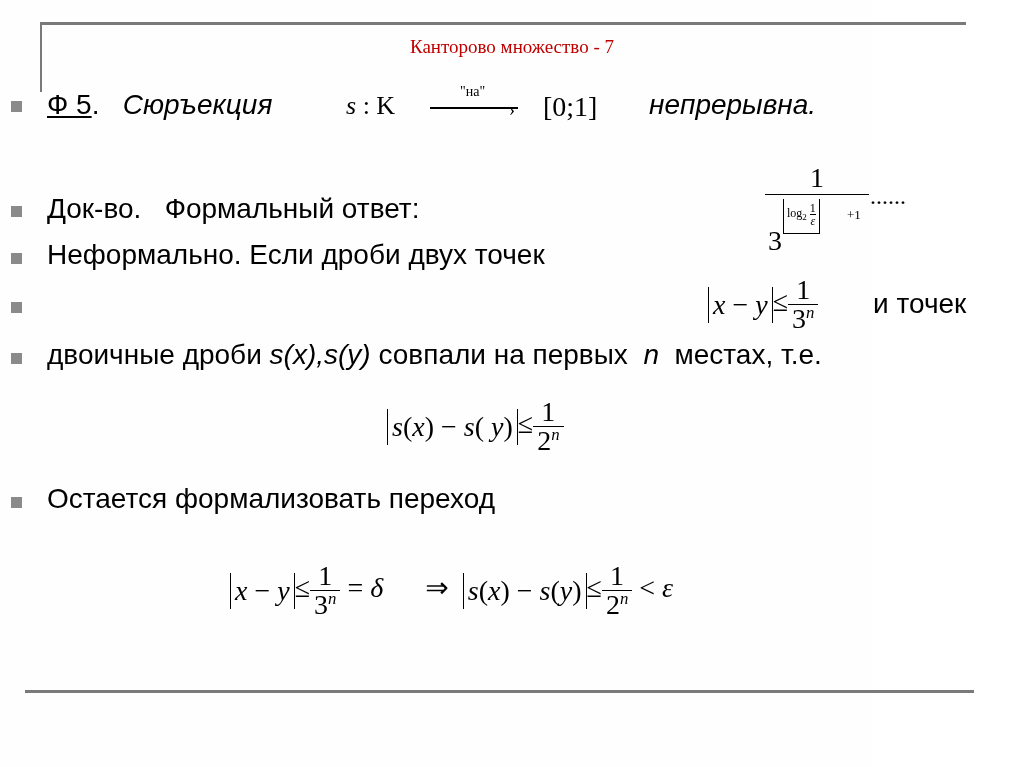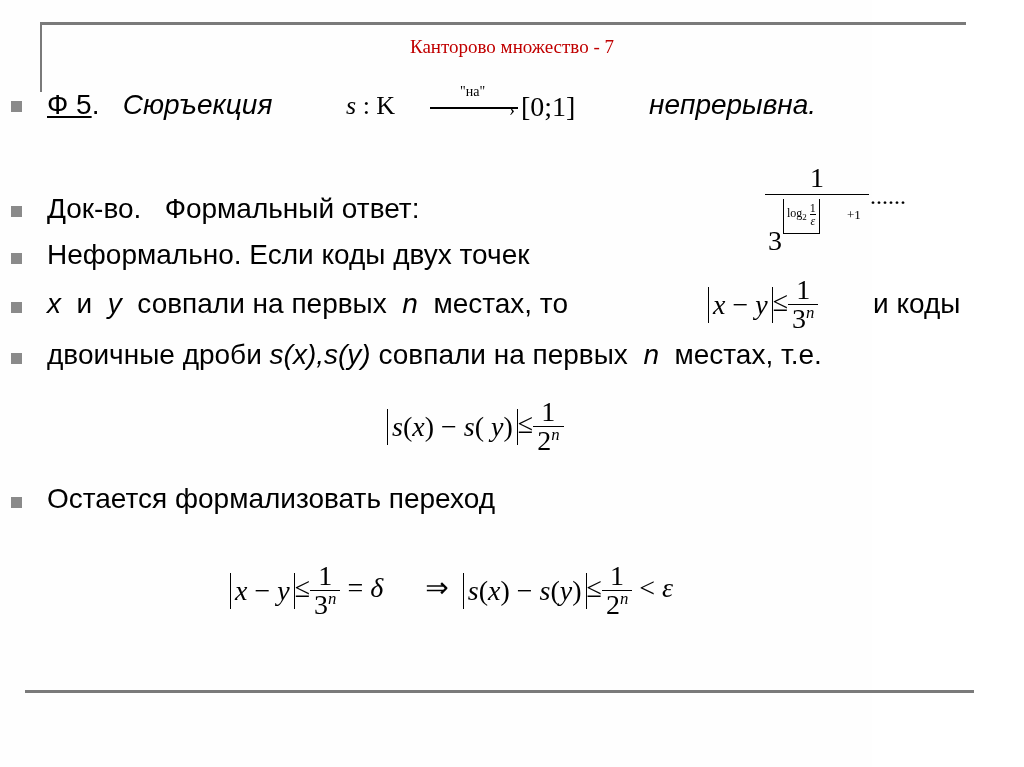--- a/index.html
+++ b/index.html
@@ -38,52 +38,44 @@
 
   <div class="bullet" style="top:101px;"></div>
   <div class="text" style="top:91px;">
     <span class="ul">Ф 5</span><span>.</span>&nbsp;&nbsp;
     <span class="it">Сюръекция</span>
   </div>
   <div class="math" style="left:346px; top:93px; font-size:26px;"><span class="it" style="font-style:italic">s</span> : K</div>
   <div style="position:absolute; left:460px; top:84px; font-family:'Liberation Serif',serif; font-size:14px;">"на"</div>
   <div style="position:absolute; left:430px; top:107px; width:88px; height:1.5px; background:#000;"></div>
   <div style="position:absolute; left:509px; top:100px; font-family:'Liberation Serif',serif; font-size:18px;">›</div>
-  <div class="math" style="left:521px; top:93px;">[0;1]</div>
+  <div class="math" style="left:543px; top:93px;">[0;1]</div>
   <div class="text it" style="left:641px; top:91px;margin-left:8px;">непрерывна.</div>
 
   <div class="bullet" style="top:206px;"></div>
   <div class="text" style="top:195px; white-space:pre;">Док-во.   Формальный ответ:</div>
   <div style="position:absolute; left:765px; top:162px; width:104px; text-align:center; font-family:'Liberation Serif',serif;">
     <div style="font-size:28px; height:32px;">1</div>
     <div style="border-top:1.5px solid #000; height:0;"></div>
     <div style="text-align:left; position:relative; height:60px;">
       <span style="position:absolute; left:3px; top:30px; font-size:28px;">3</span>
       <span style="position:absolute; left:18px; top:4px; font-size:12px; border-left:1px solid #000; border-right:1px solid #000; border-bottom:1px solid #000; padding:0 3px; height:34px; line-height:28px;">log<sub style="font-size:9px">2</sub> <span style="display:inline-block; vertical-align:middle; text-align:center; line-height:12px;"><span style="display:block">1</span><span style="display:block; border-top:1px solid #000;"><i>ε</i></span></span></span>
       <span style="position:absolute; left:82px; top:12px; font-size:13px;">+1</span>
     </div>
   </div>
   <div class="math" style="left:870px; top:184px; font-size:24px;">......</div>
 
   <div class="bullet" style="top:253px;"></div>
-  <div class="text" style="top:241px;">Неформально. Если коды двух точек</div>
+  <div class="text" style="top:241px;">Неформально. Если дроби двух точек</div>
 
   <div class="bullet" style="top:302px;"></div>
-  <div class="text" style="top:290px;">
-    <span class="it">x</span>&nbsp;
-    <span>и</span>&nbsp;
-    <span class="it">y</span>&nbsp;
-    <span>совпали на первых</span>&nbsp;
-    <span class="it">n</span>&nbsp;
-    <span>местах, то</span>
-  </div>
   <div class="math" style="left:708px; top:276px;">
     <span class="abs" style="display:inline-block; vertical-align:middle; line-height:36px;"><i>x</i> − <i>y</i></span>≤<span class="frac"><span class="num">1</span><span class="den">3<sup><i>n</i></sup></span></span>
   </div>
-  <div class="text" style="left:873px; top:290px;">и коды</div>
+  <div class="text" style="left:873px; top:290px;">и точек</div>
 
   <div class="bullet" style="top:353px;"></div>
   <div class="text" style="top:341px;">
     <span>двоичные дроби</span>
     <span class="it">s(x),s(y)</span>
     <span>совпали на первых</span>&nbsp;
     <span class="it">n</span>&nbsp;
     <span>местах, т.е.</span>
   </div>
 

